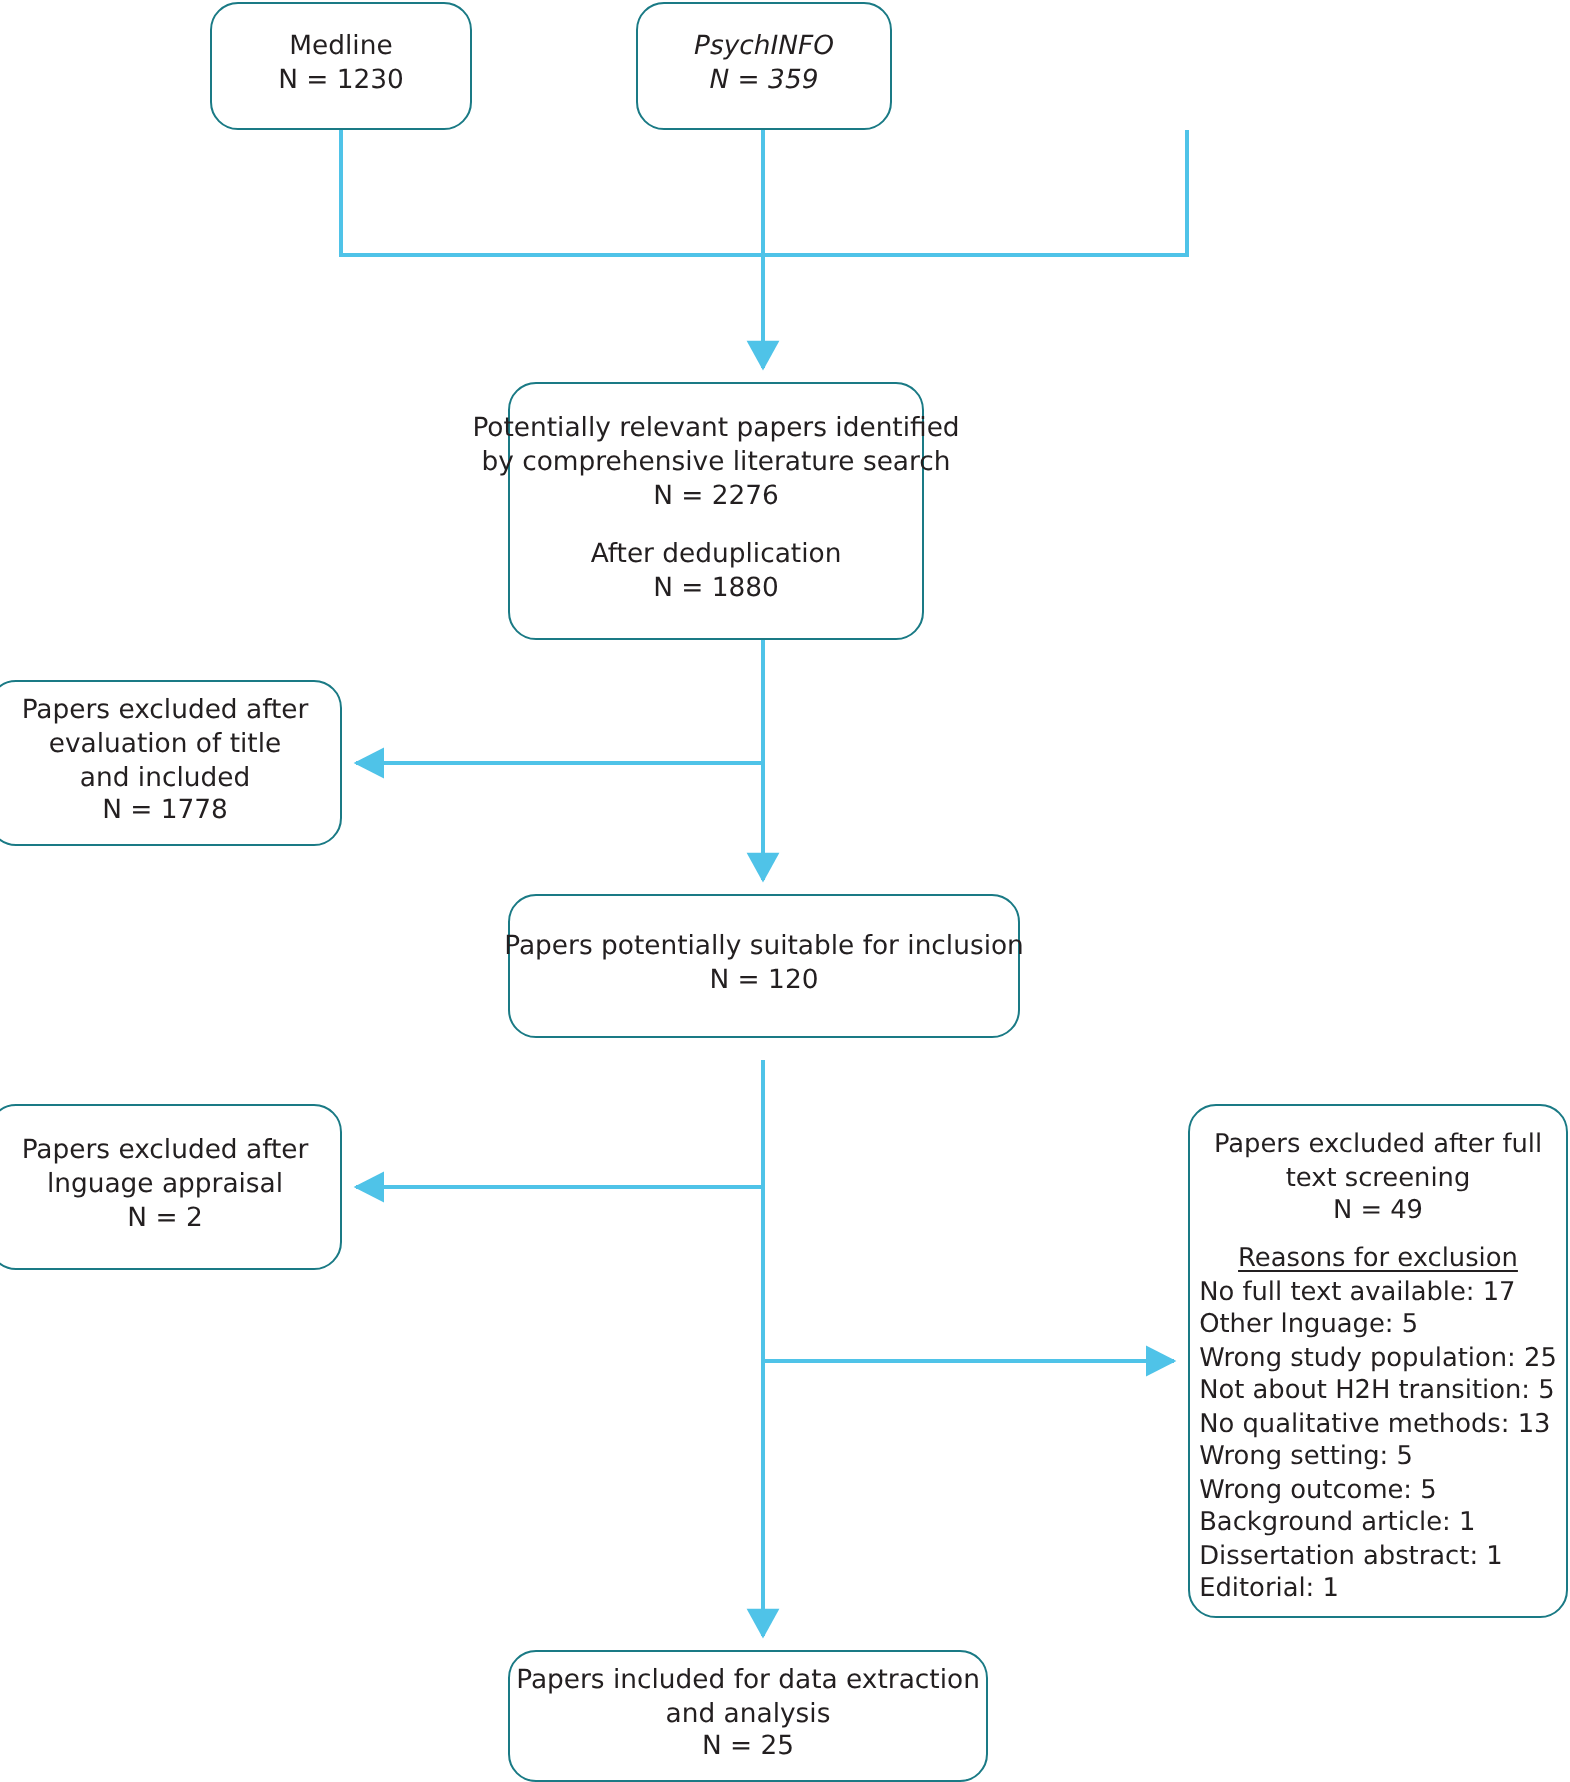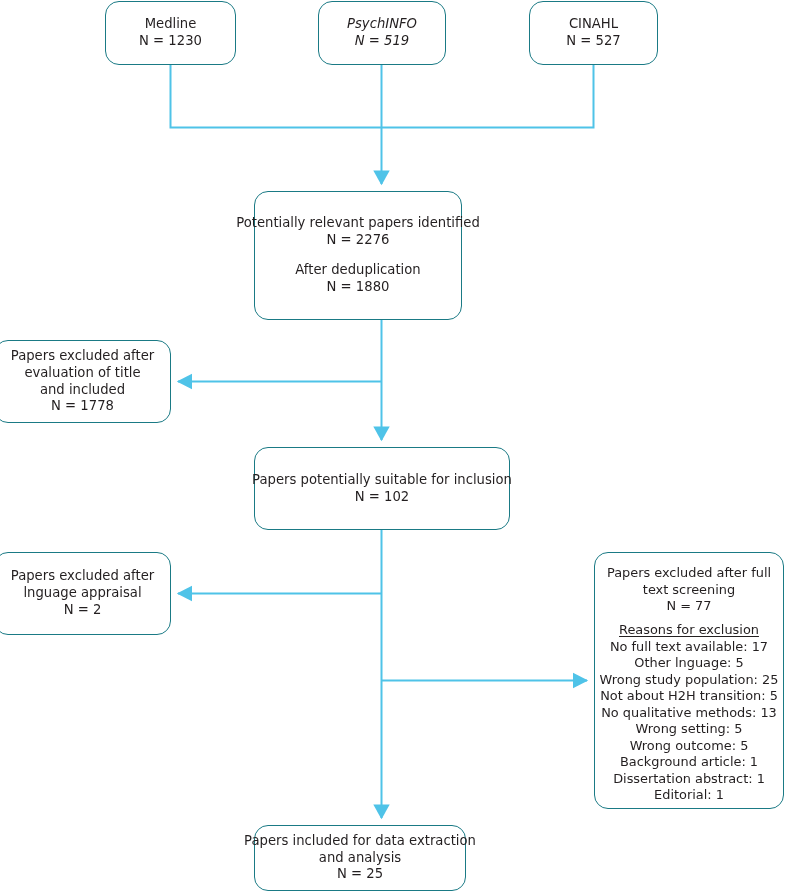--- a/index.html
+++ b/index.html
@@ -33,21 +33,20 @@
     position: absolute;
     box-sizing: border-box;
     border: 1.6px solid #1a7a85;
     border-radius: 14px;
     background: #ffffff;
     z-index: 2;
     display: flex;
     flex-direction: column;
     align-items: center;
     justify-content: center;
-    text-align: center;
     font-size: 13.2px;
     line-height: 1.28;
     padding: 4px 18px;
   }
   .node .line {
     white-space: nowrap;
   }
   .node .gap {
     height: 13px;
   }
@@ -55,25 +54,25 @@
     text-decoration: underline;
     text-underline-offset: 2px;
   }
   
   #node-medline    { left: 105px; top: 1px;   width: 131px; height: 64px; }
   #node-psychinfo  { left: 318px; top: 1px;   width: 128px; height: 64px; font-style: italic; }
   #node-cinahl     { left: 529px; top: 1px;   width: 129px; height: 64px; }
 
   #node-identified { left: 254px; top: 191px; width: 208px; height: 129px; }
   #node-excl-title { left: -6px;  top: 340px; width: 177px; height: 83px; }
-  #node-suitable   { left: 254px; top: 447px; width: 256px; height: 83px; }
+  #node-suitable   { left: 254px; top: 447px; width: 256px; height: 72px; }
   #node-excl-appr  { left: -6px;  top: 552px; width: 177px; height: 83px; }
   #node-excl-full  { left: 594px; top: 552px; width: 190px; height: 257px;
                      justify-content: flex-start; padding-top: 12px; }
-  #node-included   { left: 254px; top: 825px; width: 212px; height: 66px; }
+  #node-included   { left: 254px; top: 825px; width: 240px; height: 66px; }
 
   #node-excl-full .line { font-size: 12.9px; }
   #node-excl-title .line, #node-excl-appr .line { font-size: 13.2px; }
 </style>
 </head>
 <body>
 
 <div id="diagram">
 
   <svg id="connectors" viewBox="0 0 785 891" width="785" height="891" xmlns="http://www.w3.org/2000/svg">
@@ -106,58 +105,55 @@
     </g>
   </svg>
 
   <div class="node" id="node-medline">
     <div class="line">Medline</div>
     <div class="line">N = 1230</div>
   </div>
 
   <div class="node" id="node-psychinfo">
     <div class="line">PsychINFO</div>
-    <div class="line">N = 519</div>
+    <div class="line">N = 359</div>
   </div>
 
-  <div class="node" id="node-cinahl">
-    <div class="line">CINAHL</div>
-    <div class="line">N = 527</div>
-  </div>
 
   <div class="node" id="node-identified">
     <div class="line">Potentially relevant papers identified</div>
+    <div class="line">by comprehensive literature search</div>
     <div class="line">N = 2276</div>
     <div class="gap"></div>
     <div class="line">After deduplication</div>
     <div class="line">N = 1880</div>
   </div>
 
   <div class="node" id="node-excl-title">
     <div class="line">Papers excluded after</div>
     <div class="line">evaluation of title</div>
     <div class="line">and included</div>
     <div class="line">N = 1778</div>
   </div>
 
   <div class="node" id="node-suitable">
     <div class="line">Papers potentially suitable for inclusion</div>
-    <div class="line">N = 102</div>
+    <div class="line">N = 120</div>
   </div>
 
   <div class="node" id="node-excl-appr">
     <div class="line">Papers excluded after</div>
     <div class="line">lnguage appraisal</div>
     <div class="line">N = 2</div>
   </div>
 
   <div class="node" id="node-excl-full">
     <div class="line">Papers excluded after full</div>
     <div class="line">text screening</div>
-    <div class="line">N = 77</div>
+    <div class="line">N = 49</div>
     <div class="gap"></div>
     <div class="line underline">Reasons for exclusion</div>
     <div>
         <div class="line">No full text available: 17</div>
         <div class="line">Other lnguage: 5</div>
         <div class="line">Wrong study population: 25</div>
         <div class="line">Not about H2H transition: 5</div>
         <div class="line">No qualitative methods: 13</div>
         <div class="line">Wrong setting: 5</div>
         <div class="line">Wrong outcome: 5</div>

